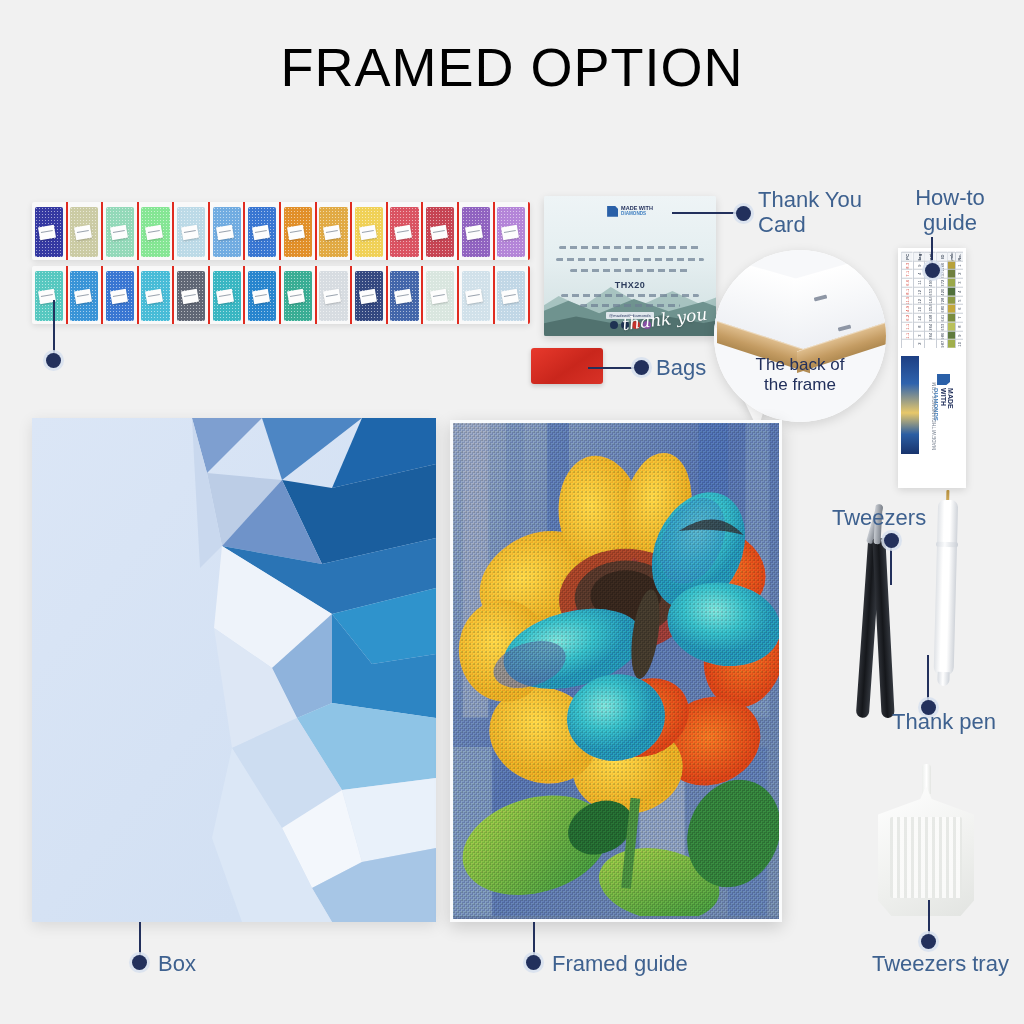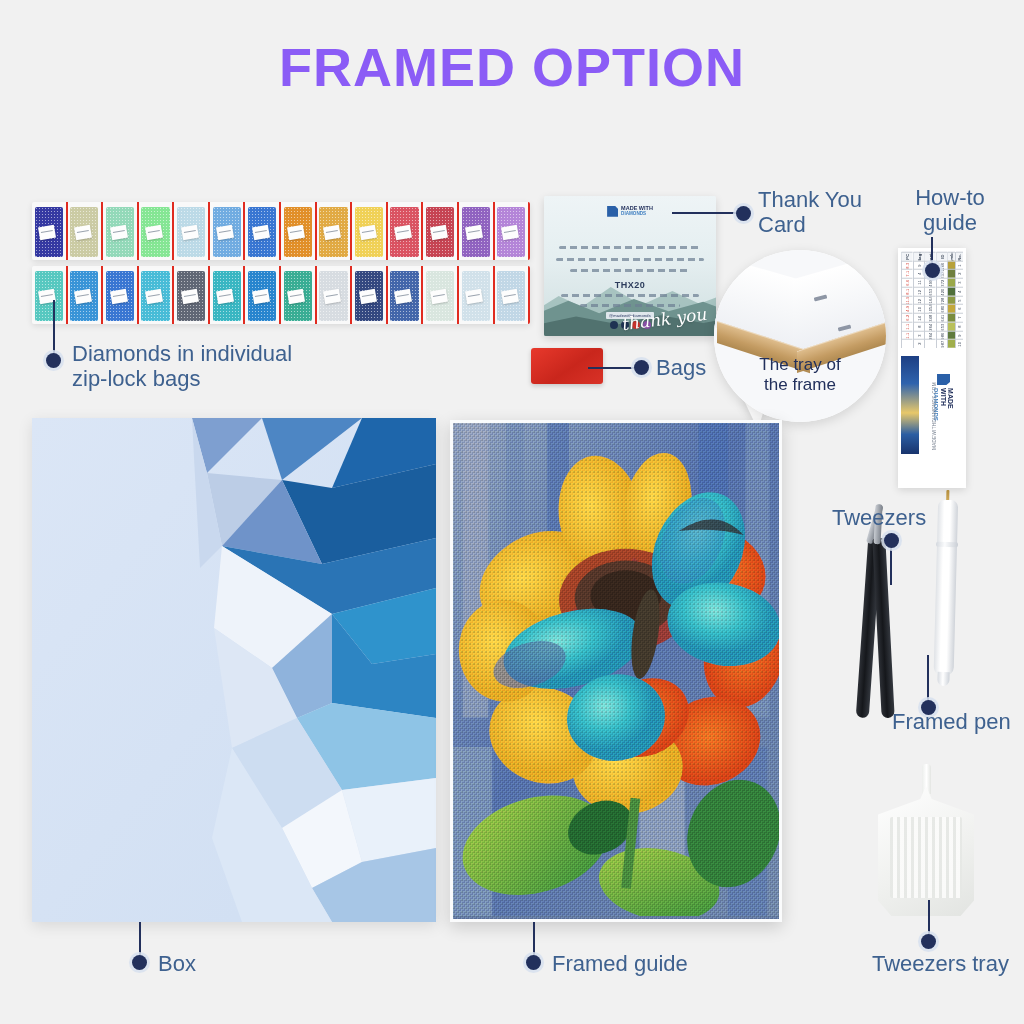--- a/index.html
+++ b/index.html
@@ -9,22 +9,22 @@
     font-family: "Liberation Sans", sans-serif;
     overflow: hidden;
     position: relative;
   }
   .stage { position: absolute; inset: 0; }
 
   
   .title {
     position: absolute; top: 36px; left: 0; width: 100%;
     text-align: center;
-    font-size: 54px; font-weight: bold; letter-spacing: 1px;
-    color: #8b5cf6;
+    font-size: 54px; font-weight: normal; letter-spacing: 1px;
+    color: #000000;
   }
   .subtitle {
     position: absolute; top: 106px; left: 0; width: 100%;
     text-align: center;
     font-size: 28px; font-weight: normal; letter-spacing: .5px;
     color: #22305c;
   }
 
   
   .label {
@@ -445,22 +445,20 @@
         <div class="tag"></div>
       </div>
       <div class="bag">
         <div class="beads" style="background-color: rgb(191, 214, 230);"></div>
         <div class="tag"></div>
       </div>
     </div>
 
   <div class="leader v" style="left:53px; top:300px; height:54px;"></div>
   <div class="dot" style="left:46px; top:353px;"></div>
-  <div class="label" style="left:72px; top:342px; width:300px;">Diamonds in individual
-zip-lock bags</div>
 
   <div class="card" style="left:544px; top:196px; width:172px; height:140px;">
     <div class="m1"></div>
     <div class="m2"></div>
     <div class="m3"></div>
 
     <div class="brandrow">
       <div class="brandmark"></div>
       <div class="brandtxt">
         <span>MADE WITH</span>
@@ -503,21 +501,21 @@
   <div class="bubble" style="left:714px; top:250px; width:172px; height:172px;">
     <div class="photo">
       <div class="pwhite"></div>
       <div class="panelA" style="left:-6%; top:10%; width:60%; height:42%; transform:skewY(16deg);"></div>
       <div class="panelB" style="left:46%; top:8%; width:62%; height:42%; transform:skewY(-16deg);"></div>
       <div class="staple" style="left:58%; top:27%; transform:rotate(-14deg);"></div>
       <div class="staple" style="left:72%; top:44%; transform:rotate(-14deg);"></div>
       <div class="woodA" style="left:2%; top:50%; width:54%; height:13%; transform:skewY(18deg) rotate(0deg);"></div>
       <div class="woodB" style="left:48%; top:50%; width:54%; height:13%; transform:skewY(-18deg);"></div>
     </div>
-    <div class="btext" style="top:61%;">The tray of
+    <div class="btext" style="top:61%;">The back of
 the frame</div>
   </div>
 
   <div class="guide" style="left:898px; top:248px; width:68px; height:240px;">
     <div class="gtable" id="guide-table" style="left:3px; top:4px; width:62px; height:96px;">
         <div class="gcol" style="flex: 1 1 0px;">
           <div class="gcell hd">PC</div>
           <div class="gcell redtxt">8.3</div>
           <div class="gcell redtxt">7.1</div>
           <div class="gcell redtxt">6.6</div>
@@ -747,21 +745,21 @@
 
   <div class="pen" style="left:936px; top:490px; width:20px; height:186px; transform:rotate(1.5deg);">
     <div class="tip"></div>
     <div class="body"></div>
     <div class="grip"></div>
     <div class="nib"></div>
   </div>
 
   <div class="leader v" style="left:927px; top:655px; height:48px;"></div>
   <div class="dot" style="left:921px; top:700px;"></div>
-  <div class="label" style="left:892px; top:710px;">Framed pen</div>
+  <div class="label" style="left:892px; top:710px;">Thank pen</div>
 
   <div class="tray" style="left:878px; top:786px; width:96px; height:130px;">
     <div class="spout"></div>
     <div class="dish"></div>
     <div class="ribs"></div>
   </div>
 
   <div class="leader v" style="left:928px; top:900px; height:36px;"></div>
   <div class="dot" style="left:921px; top:934px;"></div>
   <div class="label" style="left:872px; top:952px;">Tweezers tray</div>

